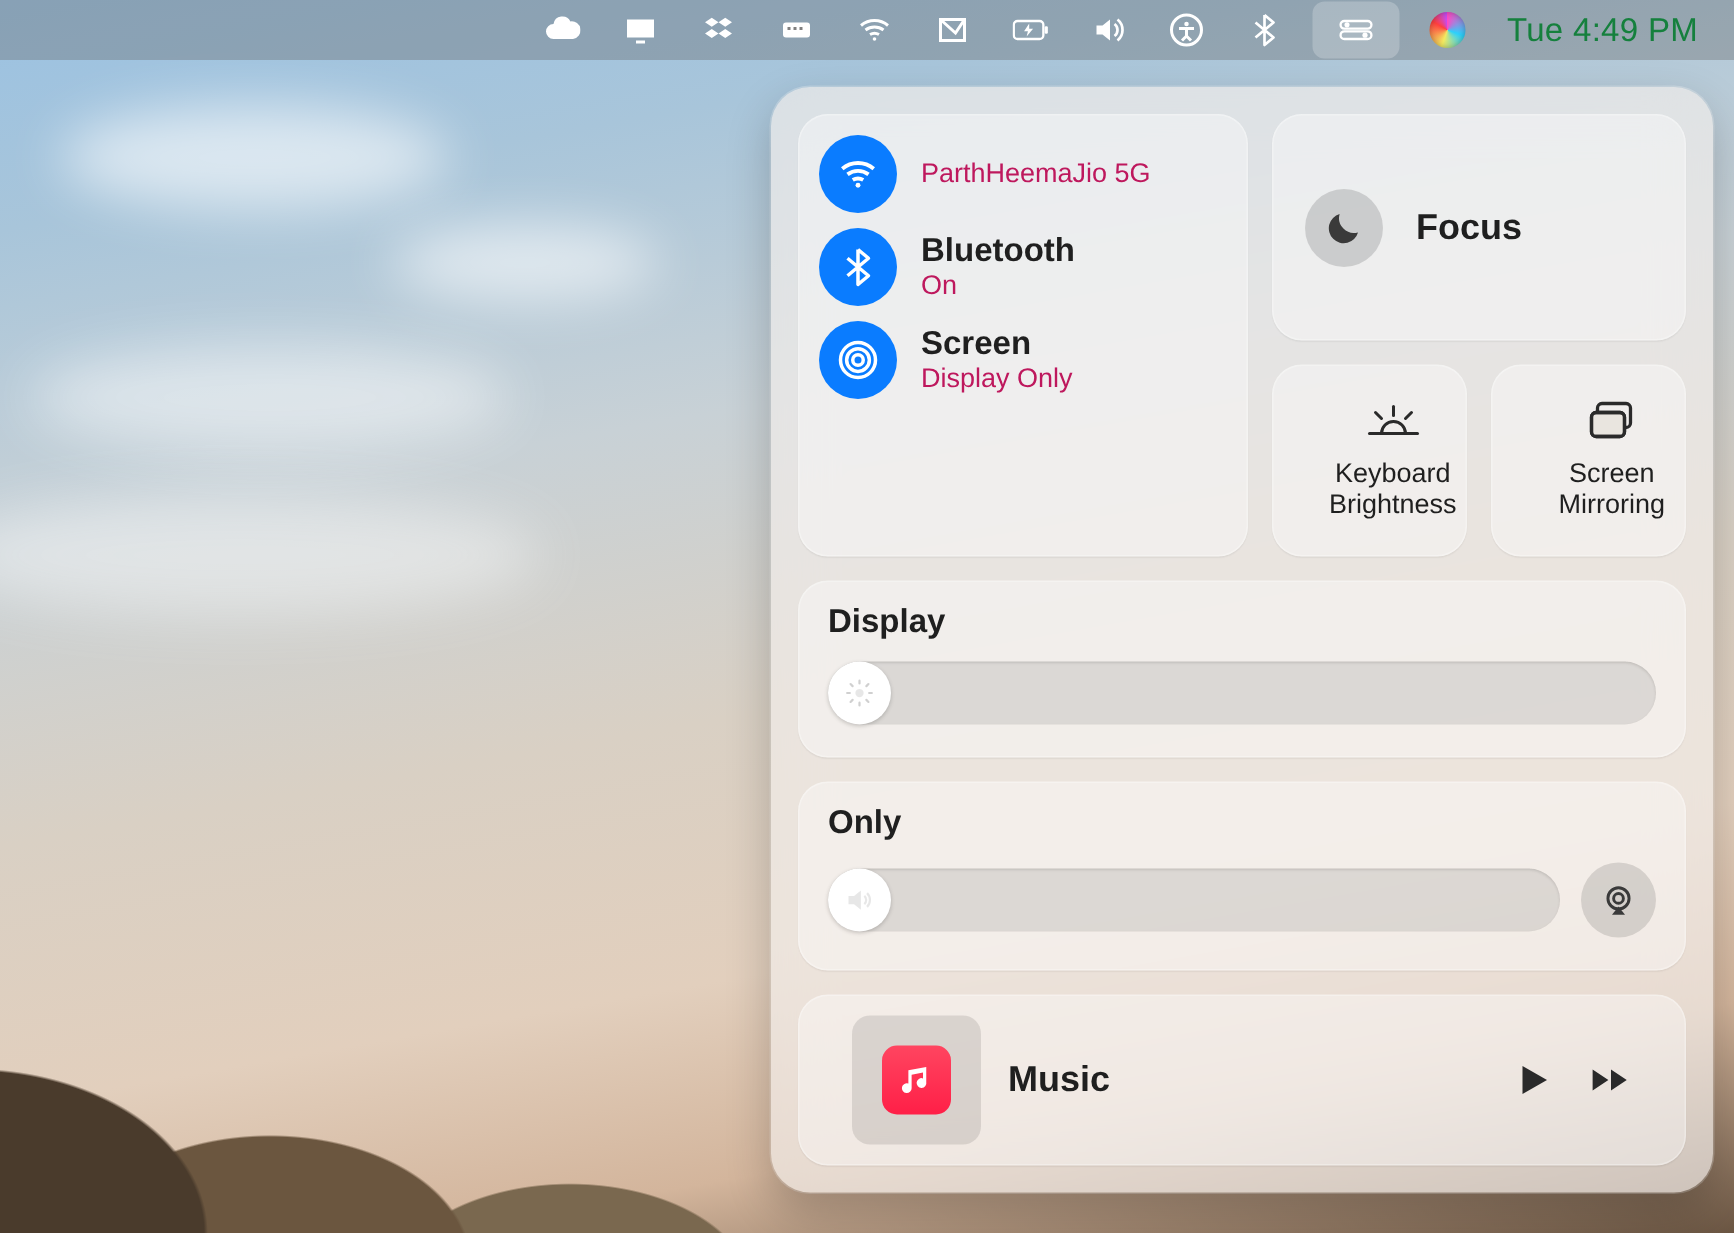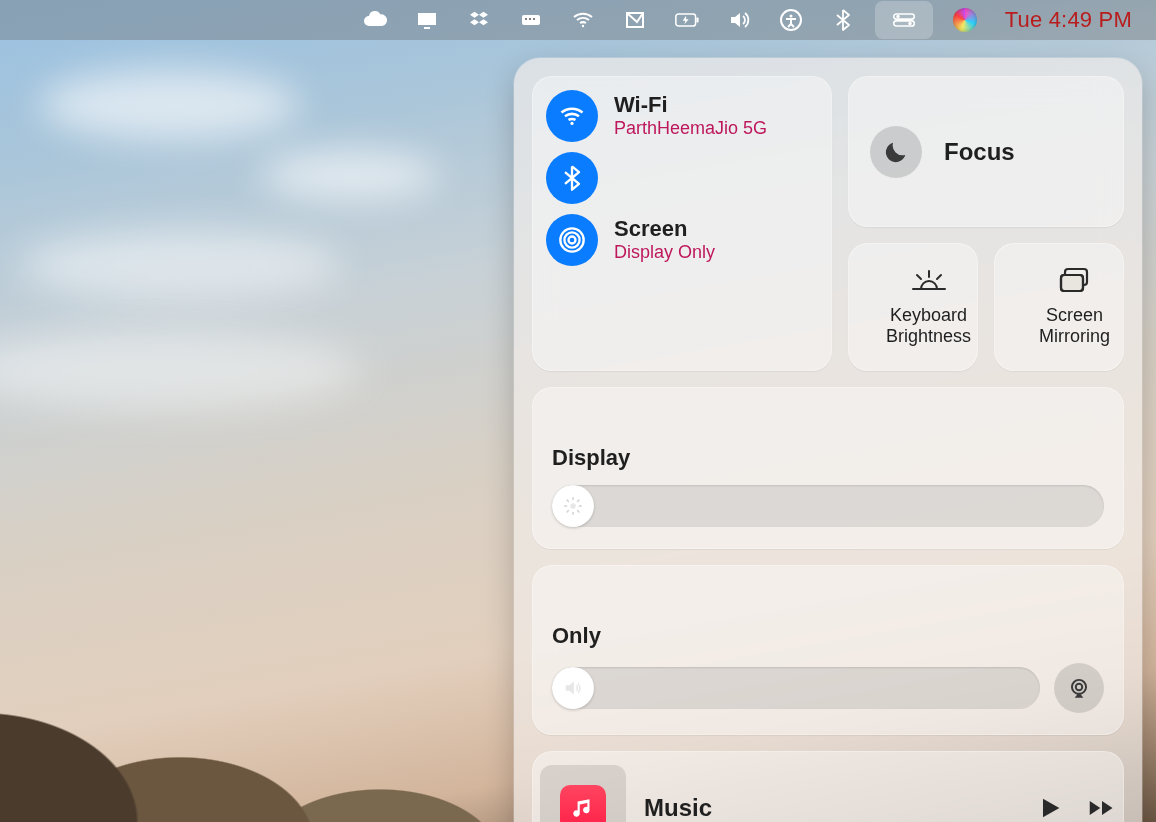--- a/index.html
+++ b/index.html
@@ -36,21 +36,21 @@
   .c2{width:180px;height:50px;top:150px;left:260px;}
   .c3{width:320px;height:70px;top:230px;left:20px;opacity:.8;}
   .c4{width:400px;height:80px;top:330px;left:-40px;opacity:.7;}
 
   
   .menubar{
     position:absolute; top:0; left:0; right:0; height:40px;
     background:rgba(100,100,100,.35);
     display:flex; align-items:center; justify-content:flex-end;
     gap:28px; padding:0 24px 0 0;
-    color:#b91c1c;
+    color:#15803d;
   }
   .menubar .mb-item{display:flex;align-items:center;justify-content:center;height:100%;}
   .menubar .mb-item svg{width:24px;height:24px;display:block;}
   .menubar .mb-item.cc{
     background:rgba(255,255,255,.22);
     width:58px; height:38px;
     margin:0 -8px;
     border-radius:8px;
   }
   .clock{font-size:22px;font-weight:500;letter-spacing:.2px;white-space:nowrap;}
@@ -118,21 +118,21 @@
     text-align:center;
     padding-left:31px;
   }
   .mini-tile svg{width:36px;height:28px;}
   .mini-label{font-size:18px;font-weight:500;line-height:1.15;padding:0 6px;}
 
   .slider-tile{
     margin-top:16px;
     padding:14px 20px 22px 20px;
   }
-  .slider-head{font-size:22px;font-weight:600;margin-bottom:14px;margin-top:44px;}
+  .slider-head{font-size:22px;font-weight:600;margin-bottom:14px;}
   .slider-row{display:flex;align-items:center;gap:14px;}
   .track{
     flex:1; height:42px; position:relative;
     background:rgba(60,60,60,.12);
     border-radius:21px;
     box-shadow:inset 0 1px 2px rgba(0,0,0,.12);
   }
   .thumb{
     position:absolute; top:0; bottom:0; left:0;
     border-radius:21px;
@@ -143,21 +143,21 @@
   .thumb svg{width:22px;height:22px;opacity:.35;}
   .airplay-btn{
     width:50px;height:50px;border-radius:50%;
     background:rgba(0,0,0,.12);
     display:flex;align-items:center;justify-content:center;
   }
   .airplay-btn svg{width:26px;height:26px;}
 
   .music-tile{
     margin-top:16px;
-    padding:14px 8px;
+    padding:14px 36px;
     display:flex;align-items:center;gap:18px;
   }
   .art{
     width:86px;height:86px;border-radius:12px;
     background:rgba(0,0,0,.10);
     display:flex;align-items:center;justify-content:center;
   }
   .art-inner{
     width:46px;height:46px;border-radius:10px;
     background:linear-gradient(180deg,#ff4560,#ff1f47);
@@ -263,30 +263,33 @@
       <div class="conn-row">
         <div class="conn-circle">
           <svg viewBox="0 0 24 24" fill="none" stroke="#fff" stroke-width="2.2">
               <path d="M3 9a14 14 0 0 1 18 0"></path>
               <path d="M6 12.2a10 10 0 0 1 12 0"></path>
               <path d="M9 15.4a6 6 0 0 1 6 0"></path>
               <circle cx="12" cy="18.4" r="1.4" fill="#fff" stroke="none"></circle>
             </svg>
         </div>
         <div class="conn-label">
-          <span class="conn-title">Wi-Fi</span>
           <span class="conn-sub">ParthHeemaJio 5G</span>
         </div>
       </div>
 
       <div class="conn-row">
         <div class="conn-circle">
           <svg viewBox="0 0 24 24" fill="none" stroke="#fff" stroke-width="2">
               <path d="M12 2l6 5-6 5 6 5-6 5V2M6 7l12 10M6 17l12-10" stroke-linejoin="round"></path>
             </svg>
+        </div>
+        <div class="conn-label">
+          <span class="conn-title">Bluetooth</span>
+          <span class="conn-sub">On</span>
         </div>
       </div>
 
       <div class="conn-row">
         <div class="conn-circle">
           <svg viewBox="0 0 24 24" fill="none" stroke="#fff" stroke-width="2">
               <circle cx="12" cy="12" r="3"></circle>
               <circle cx="12" cy="12" r="6.5"></circle>
               <circle cx="12" cy="12" r="10"></circle>
             </svg>

